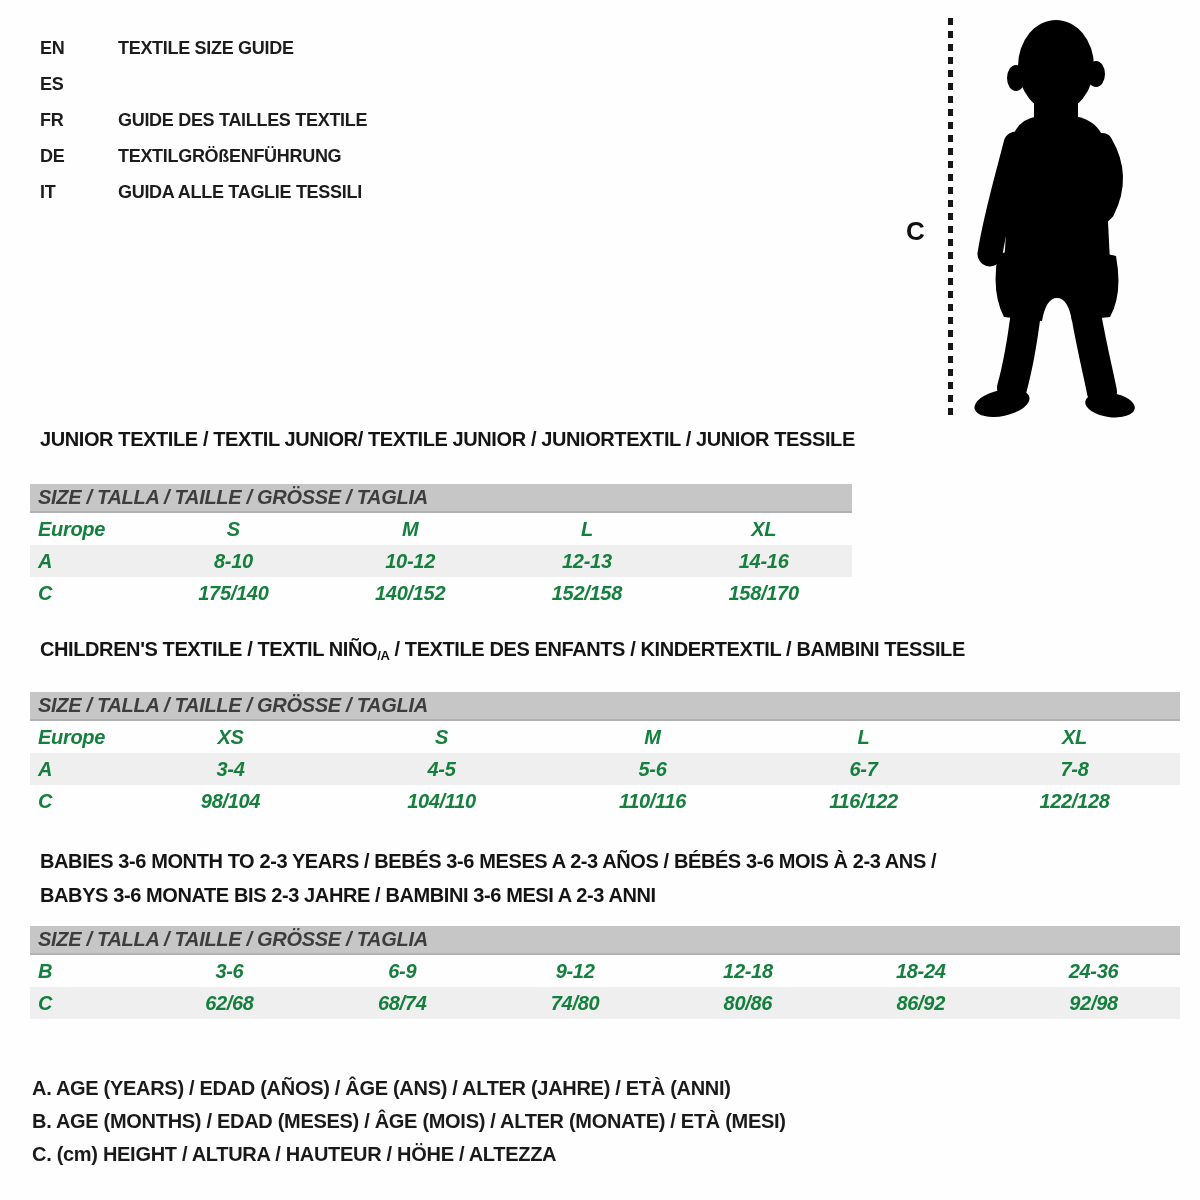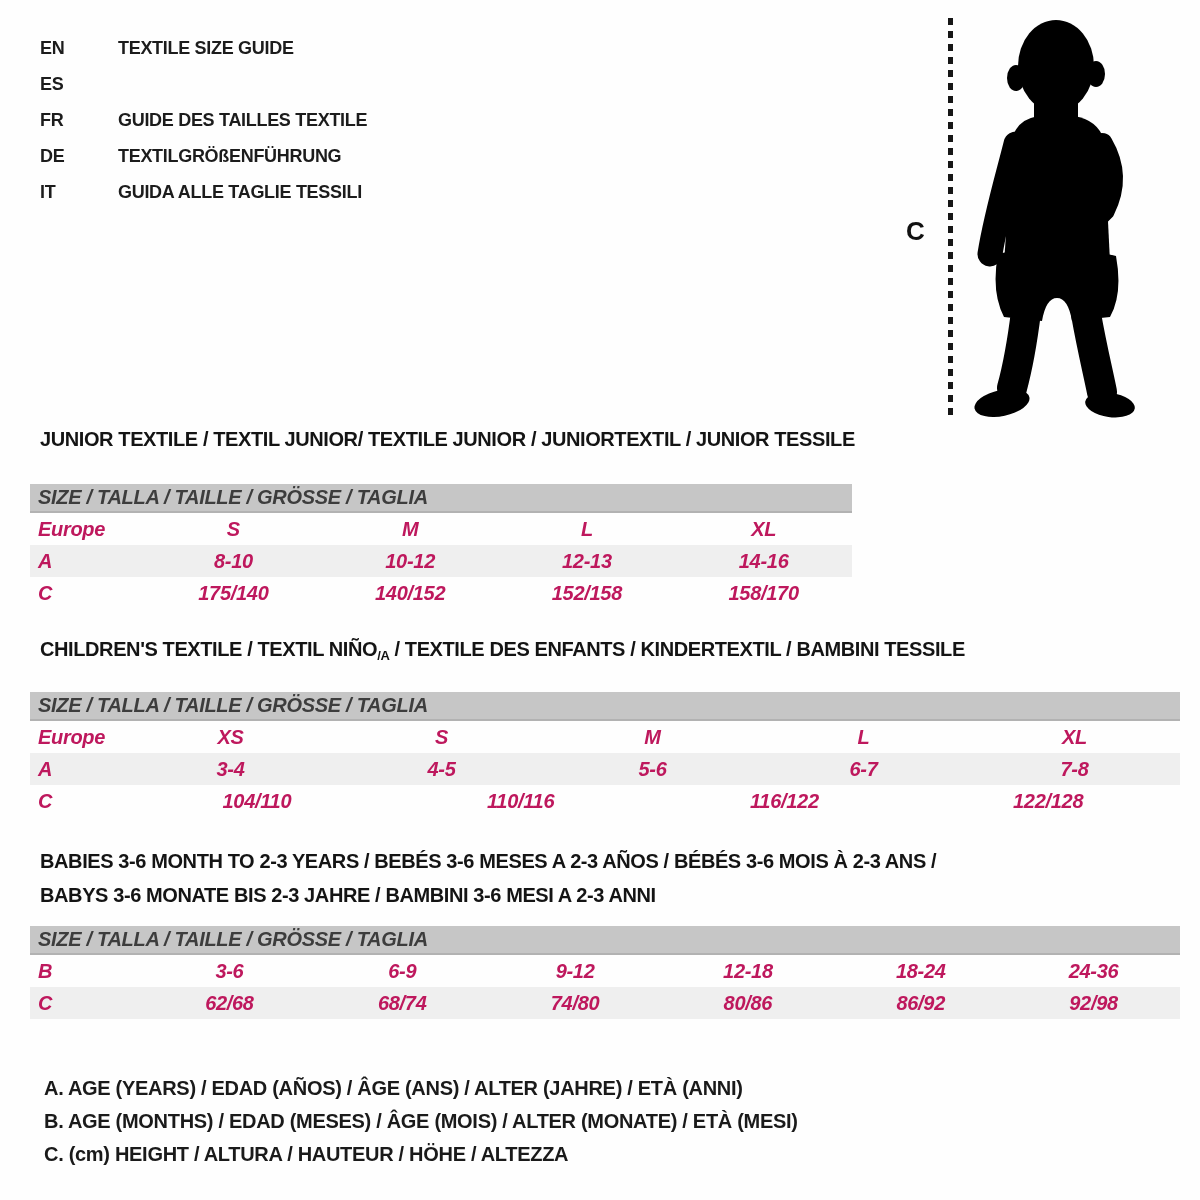--- a/index.html
+++ b/index.html
@@ -22,36 +22,36 @@
   
   .sec-heading{
     position:absolute;left:40px;font-size:20px;color:#141414;white-space:nowrap;letter-spacing:-0.4px;
   }
   .sub{font-size:13px;vertical-align:-4px;letter-spacing:-0.4px;}
   .table{position:absolute;left:30px;font-style:italic;}
   .size-bar{
     height:27px;line-height:27px;background:#c6c6c6;border-bottom:2px solid #b2b2b2;
     padding-left:8px;font-size:20px;color:#3d3d3d;
   }
-  .trow{display:flex;height:32px;line-height:32px;font-size:20px;color:#be185d;}
+  .trow{display:flex;height:32px;line-height:32px;font-size:20px;color:#15803d;}
   .trow.shaded{background:#efefef;}
   .tlabel{padding-left:8px;}
   .tcell{flex:1;text-align:center;}
   .t-junior{width:822px;top:484px;}
   .t-junior .tlabel{width:107px;}
   .t-children{width:1150px;top:692px;}
   .t-children .tlabel{width:87px;}
   .t-babies{width:1150px;top:926px;}
   .t-babies .tlabel{width:105px;}
   .h-junior{top:428px;}
   .h-children{top:638px;}
   .h-babies1{top:850px;}
   .h-babies2{top:884px;}
   
-  .legend{position:absolute;left:44px;top:1072px;}
+  .legend{position:absolute;left:32px;top:1072px;}
   .legend-row{height:33px;line-height:33px;font-size:20px;color:#1a1a1a;white-space:nowrap;}
 </style>
 </head>
 <body>
 
 <div class="page">
 
   <div class="lang-list">
     <div class="lang-row">
       <span class="lang-code">EN</span>
@@ -144,20 +144,21 @@
     <div class="trow shaded">
       <span class="tlabel">A</span>
       <span class="tcell">3-4</span>
       <span class="tcell">4-5</span>
       <span class="tcell">5-6</span>
       <span class="tcell">6-7</span>
       <span class="tcell">7-8</span>
     </div>
     <div class="trow">
       <span class="tlabel">C</span>
+      <span class="tcell">98/104</span>
       <span class="tcell">104/110</span>
       <span class="tcell">110/116</span>
       <span class="tcell">116/122</span>
       <span class="tcell">122/128</span>
     </div>
   </div>
 
   <div class="sec-heading h-babies1">BABIES 3-6 MONTH TO 2-3 YEARS / BEBÉS 3-6 MESES A 2-3 AÑOS / BÉBÉS 3-6 MOIS À 2-3 ANS /</div>
   <div class="sec-heading h-babies2">BABYS 3-6 MONATE BIS 2-3 JAHRE / BAMBINI 3-6 MESI A 2-3 ANNI</div>
   <div class="table t-babies">

